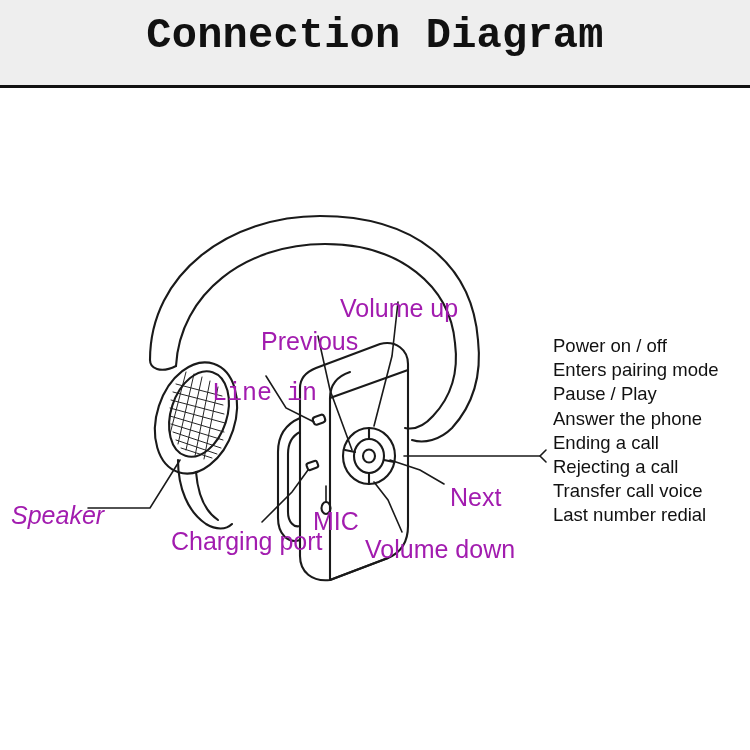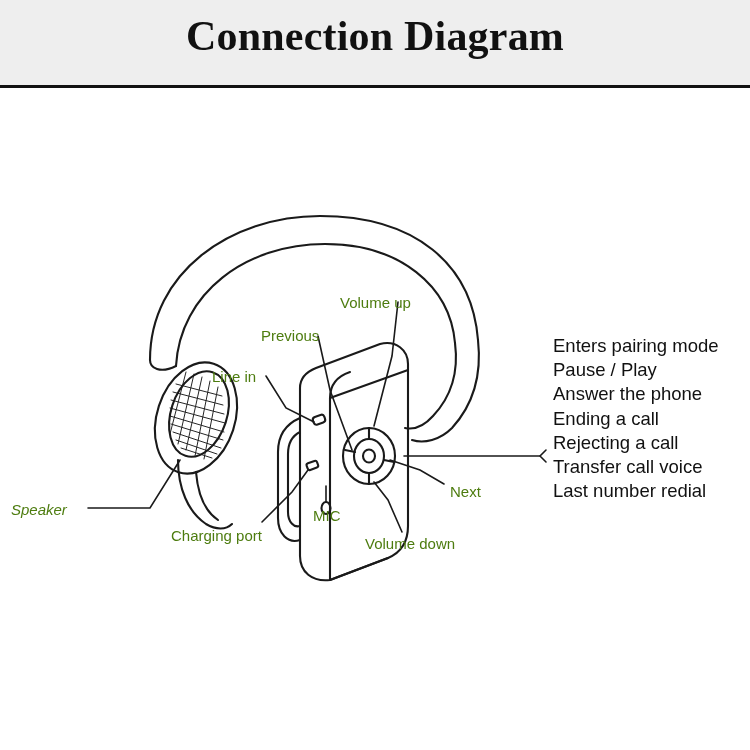--- a/index.html
+++ b/index.html
@@ -29,40 +29,40 @@
   .header-title {
     position: absolute;
     left: 0;
     top: 12px;
     width: 750px;
     text-align: center;
     font-size: 42px;
     font-weight: bold;
     color: #111111;
     letter-spacing: 0.2px;
-    font-family: Liberation Serif, serif;
+    font-family: Liberation Mono, monospace;
   }
   
   .stage {
     position: absolute;
     left: 0;
     top: 88px;
     width: 750px;
     height: 662px;
   }
   .stage svg {
     position: absolute;
     left: 0;
     top: 0;
   }
   
   .lbl {
     position: absolute;
-    font-size: 15px;
-    color: #4d7c0f;
+    font-size: 25px;
+    color: #a21caf;
     white-space: nowrap;
     font-family: "Liberation Sans", sans-serif;
     line-height: 1.05;
   }
   .fn-list {
     position: absolute;
     left: 553px;
     top: 246px;
     font-size: 18.5px;
     color: #111111;
@@ -150,28 +150,29 @@
         <path d="M326,414 L326,398"></path>
         <path d="M402,444 L388,412 L374,394"></path>
         <path d="M444,396 L420,382 L390,372"></path>
         <path d="M404,368 L470,368 L540,368"></path>
         <path d="M540,368 L546,362 M540,368 L546,374"></path>
       </g>
     </svg>
 
     <div class="lbl" style="left:340px; top:207px;">Volume up</div>
     <div class="lbl" style="left:261px; top:240px;text-align:right;">Previous</div>
-    <div class="lbl" style="left:212px; top:281px;">Line in</div>
+    <div class="lbl" style="left:212px; top:293px;font-family:Liberation Mono, monospace;">Line in</div>
     <div class="lbl" style="left:11px; top:414px;font-style:italic;">Speaker</div>
     <div class="lbl" style="left:171px; top:440px;text-align:right;">Charging port</div>
     <div class="lbl" style="left:313px; top:420px;">MIC</div>
     <div class="lbl" style="left:365px; top:448px;">Volume down</div>
     <div class="lbl" style="left:450px; top:396px;">Next</div>
 
     <div class="fn-list">
+      <div>Power on / off</div>
       <div>Enters pairing mode</div>
       <div>Pause / Play</div>
       <div>Answer the phone</div>
       <div>Ending a call</div>
       <div>Rejecting a call</div>
       <div>Transfer call voice</div>
       <div>Last number redial</div>
     </div>
 
   </div>

